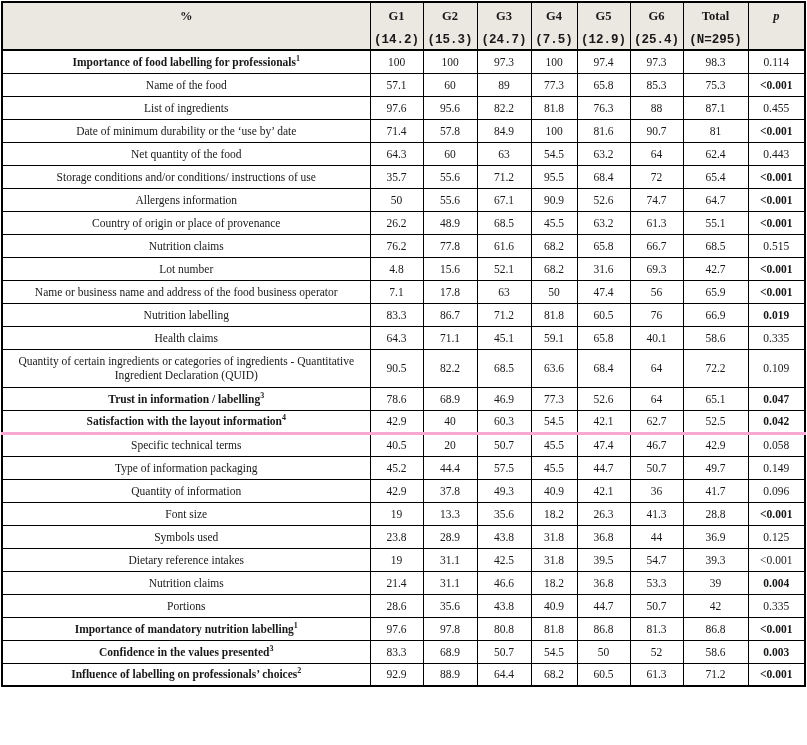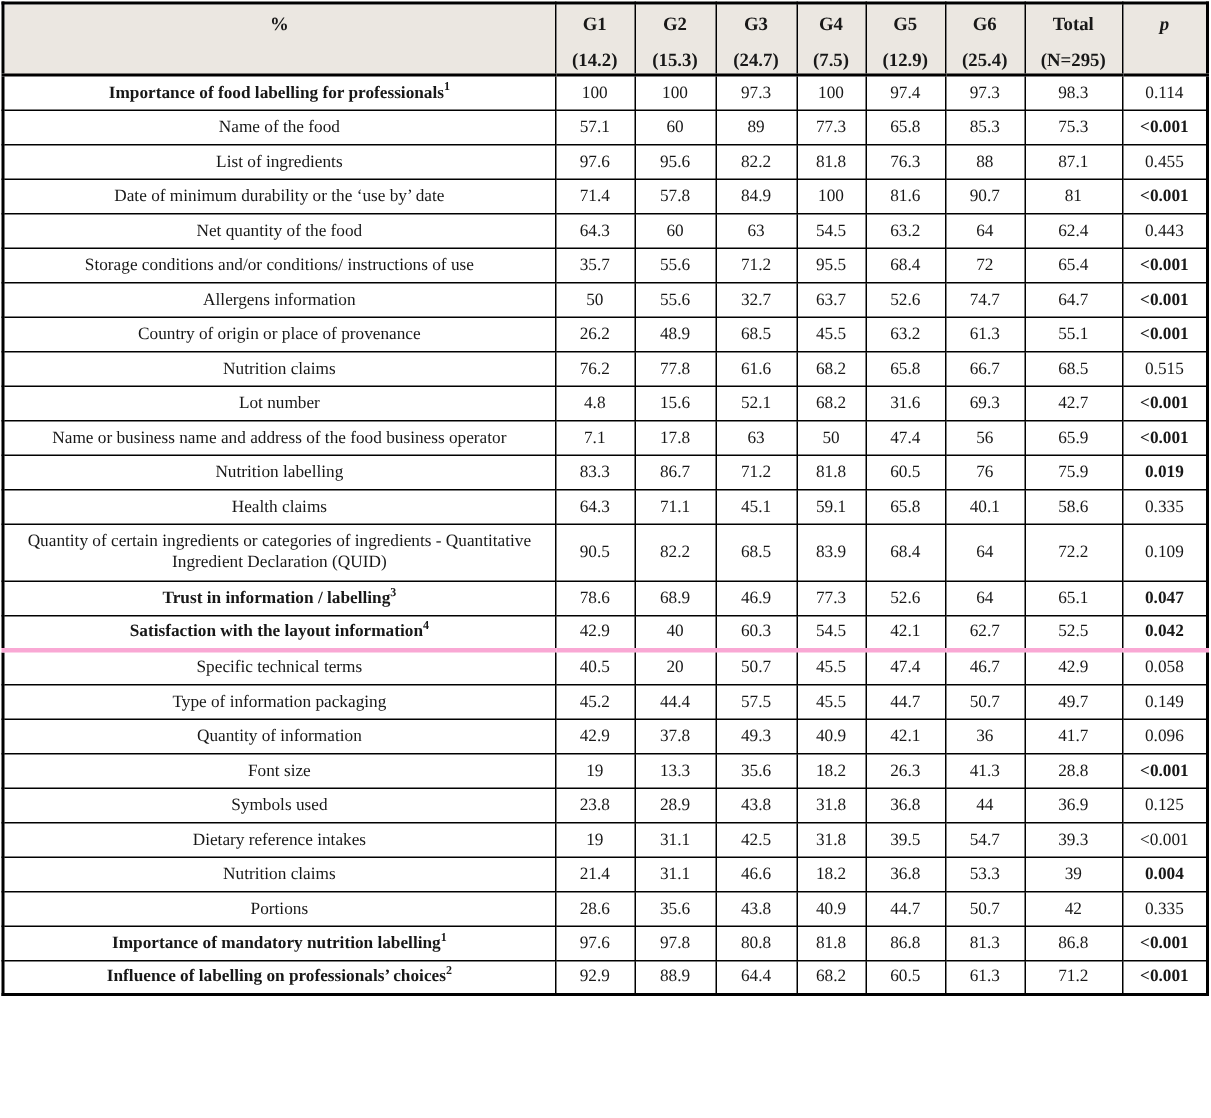--- a/index.html
+++ b/index.html
@@ -31,21 +31,21 @@
   thead th {
     background: #ebe7e1;
     border-bottom: 2px solid #000;
     vertical-align: top;
     font-weight: bold;
     font-size: 12.5px;
     padding-top: 6px;
     height: 44px;
     box-sizing: border-box;
   }
-  thead th .hline2 { margin-top: 8px; }
+  thead th .hline2 { margin-top: 8px; font-family: Liberation Mono, monospace; }
   thead th.p-head { font-style: italic; }
   tbody tr { height: 23px; }
   tbody tr.tall { height: 38px; }
   tbody tr.thick-bottom td { border-bottom: 3px solid #f9a8d4; }
   td.bold, th.bold { font-weight: bold; margin-left: 39px; }
   sup {
     font-size: 8px;
     line-height: 0;
     vertical-align: super;
   }
@@ -163,22 +163,22 @@
         <td>95.5</td>
         <td>68.4</td>
         <td>72</td>
         <td>65.4</td>
         <td class="bold">&lt;0.001</td>
       </tr>
       <tr>
         <td><span>Allergens information</span></td>
         <td>50</td>
         <td>55.6</td>
-        <td>32.7</td>
-        <td>63.7</td>
+        <td>67.1</td>
+        <td>90.9</td>
         <td>52.6</td>
         <td>74.7</td>
         <td>64.7</td>
         <td class="bold">&lt;0.001</td>
       </tr>
       <tr>
         <td><span>Country of origin or place of provenance</span></td>
         <td>26.2</td>
         <td>48.9</td>
         <td>68.5</td>
@@ -222,40 +222,40 @@
         <td class="bold">&lt;0.001</td>
       </tr>
       <tr>
         <td><span>Nutrition labelling</span></td>
         <td>83.3</td>
         <td>86.7</td>
         <td>71.2</td>
         <td>81.8</td>
         <td>60.5</td>
         <td>76</td>
-        <td>75.9</td>
+        <td>66.9</td>
         <td class="bold">0.019</td>
       </tr>
       <tr>
         <td><span>Health claims</span></td>
         <td>64.3</td>
         <td>71.1</td>
         <td>45.1</td>
         <td>59.1</td>
         <td>65.8</td>
         <td>40.1</td>
         <td>58.6</td>
         <td>0.335</td>
       </tr>
       <tr class="tall ">
         <td><span>Quantity of certain ingredients or categories of ingredients - Quantitative Ingredient Declaration (QUID)</span></td>
         <td>90.5</td>
         <td>82.2</td>
         <td>68.5</td>
-        <td>83.9</td>
+        <td>63.6</td>
         <td>68.4</td>
         <td>64</td>
         <td>72.2</td>
         <td>0.109</td>
       </tr>
       <tr>
         <td class="bold"><span>Trust in information / labelling</span><sup>3</sup></td>
         <td>78.6</td>
         <td>68.9</td>
         <td>46.9</td>
@@ -369,20 +369,31 @@
         <td>97.6</td>
         <td>97.8</td>
         <td>80.8</td>
         <td>81.8</td>
         <td>86.8</td>
         <td>81.3</td>
         <td>86.8</td>
         <td class="bold">&lt;0.001</td>
       </tr>
       <tr>
+        <td class="bold"><span>Confidence in the values presented</span><sup>3</sup></td>
+        <td>83.3</td>
+        <td>68.9</td>
+        <td>50.7</td>
+        <td>54.5</td>
+        <td>50</td>
+        <td>52</td>
+        <td>58.6</td>
+        <td class="bold">0.003</td>
+      </tr>
+      <tr>
         <td class="bold"><span>Influence of labelling on professionals’ choices</span><sup>2</sup></td>
         <td>92.9</td>
         <td>88.9</td>
         <td>64.4</td>
         <td>68.2</td>
         <td>60.5</td>
         <td>61.3</td>
         <td>71.2</td>
         <td class="bold">&lt;0.001</td>
       </tr>

